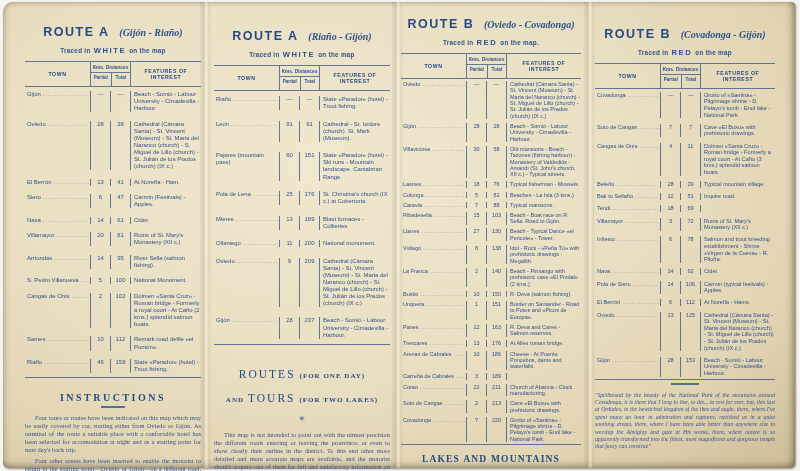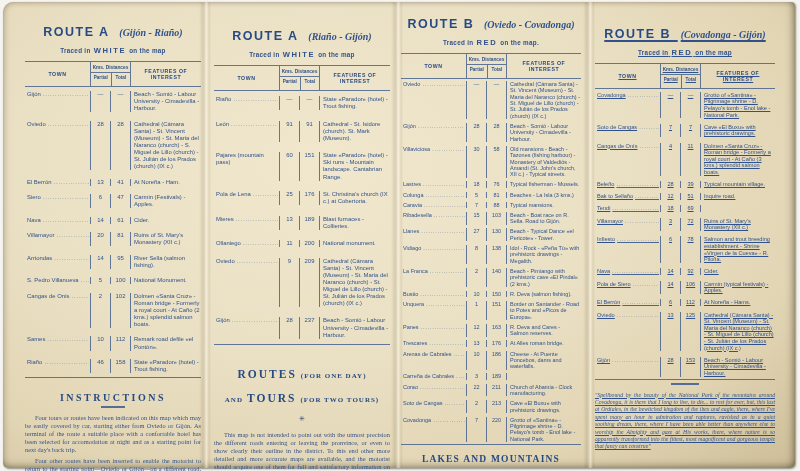--- a/index.html
+++ b/index.html
@@ -25,21 +25,21 @@
     color:var(--ink);
   }
   .fold{position:absolute;top:0;bottom:0;width:12px;pointer-events:none;
     background:linear-gradient(90deg, rgba(96,78,46,0) 0%, rgba(96,78,46,.16) 35%, rgba(255,250,235,.45) 62%, rgba(96,78,46,.10) 85%, rgba(96,78,46,0) 100%);}
   .fold.f1{left:196px}.fold.f2{left:388px}.fold.f3{left:580px}
 
   .panel{position:absolute;top:0;bottom:8px;}
   .panel.p1{left:22px;width:176px;padding-top:12px;}
   .panel.p2{left:211px;width:176px;padding-top:16px;}
   .panel.p3{left:398px;width:180px;padding-top:4px;}
-  .panel.p4{left:592px;width:180px;padding-top:14px;text-decoration:underline;}
+  .panel.p4{left:592px;width:180px;padding-top:14px;}
 
   .route-title{margin:0;text-align:center;white-space:nowrap;}
   .rt-main{font-weight:bold;font-size:12.5px;letter-spacing:1.5px;color:var(--ink-dark);}
   .rt-sub{font-family:"Liberation Serif",serif;font-style:italic;font-size:10px;font-weight:bold;margin-left:3px;}
   .traced{text-align:center;font-size:6.3px;font-weight:bold;margin-top:4px;letter-spacing:.3px;}
   .traced .traced-color{font-size:7.6px;letter-spacing:1.6px;padding:0 1px;margin-top:40px;}
 
   .t-wrap{margin-top:6px;border-top:1.4px solid var(--line);border-bottom:1.6px solid var(--line);}
   .t-head{display:grid;grid-template-columns:66px 40px 1fr;border-bottom:1.3px solid var(--line);}
   .th{font-size:5.2px;font-weight:bold;letter-spacing:.6px;text-align:center;color:var(--ink-dark);}
@@ -66,21 +66,21 @@
   .p4 .t-row{padding:2.8px 0;}
   .p4 .t-cell{font-size:5.6px;line-height:1.18;}
 
   .sect-h{font-family:"Liberation Serif",serif;font-weight:bold;text-align:center;
     font-size:10px;letter-spacing:2.5px;color:var(--ink-dark);margin:14px 0 0;}
   .h-rule{width:24px;height:1.2px;background:var(--ink);margin:3px auto 6px;opacity:.8;}
   .para{font-family:"Liberation Serif",serif;font-size:6.4px;line-height:1.27;
     text-align:justify;text-indent:10px;margin:0 0 2.5px;color:#35548b;}
 
   .routes-h{text-align:center;font-family:"Liberation Serif",serif;color:var(--ink-dark);margin-top:16px;line-height:1.5;}
-  .rh-big{font-size:11.5px;letter-spacing:2px;font-weight:700;}
+  .rh-big{font-size:11.5px;letter-spacing:2px;font-weight:400;}
   .rh-small{font-size:7px;letter-spacing:1px;font-weight:600;}
   .orn{text-align:center;font-size:7px;margin:6px 0 8px;color:var(--ink-dark);}
 
   .ordiales-h{font-family:"DejaVu Serif","Liberation Serif",serif;font-weight:400;text-align:center;
     font-size:13.5px;letter-spacing:3px;color:var(--ink-dark);margin:16px 0 0;}
   .ordiales .h-rule{width:28px;margin-bottom:7px;}
   .quote{font-family:"Liberation Serif",serif;font-style:italic;font-size:5.7px;line-height:1.3;
     text-align:justify;margin:0 0 4px;color:#35548b;}
 </style>
 </head>
@@ -318,21 +318,21 @@
             <div class="t-cell c-num">237</div>
             <div class="t-cell c-feat">Beach - Somió - Labour University - Cimadevilla - Harbour.</div>
           </div>
         </div>
     </div>
     <div class="routes-h">
       <div><span class="rh-big">ROUTES</span>
         <span class="rh-small">(FOR ONE DAY)</span></div>
       <div><span class="rh-small">AND</span>
         <span class="rh-big">TOURS</span>
-        <span class="rh-small">(FOR TWO TOURS)</span></div>
+        <span class="rh-small">(FOR TWO LAKES)</span></div>
     </div>
     <div class="orn">✳</div>
     <div>
         <p class="para">This map is not intended to point out with the utmost precision the different roads entering or leaving the pronvince, or even to show clearly their outline in the district. To this end other more detailed and more accurate maps are available, and the motorist should acquire one of them for full and satisfactory information on the subject.</p>
       </div>
   </section>
 
   <section class="panel p3">
     <h2 class="route-title">
       <span class="rt-main">ROUTE B</span>

